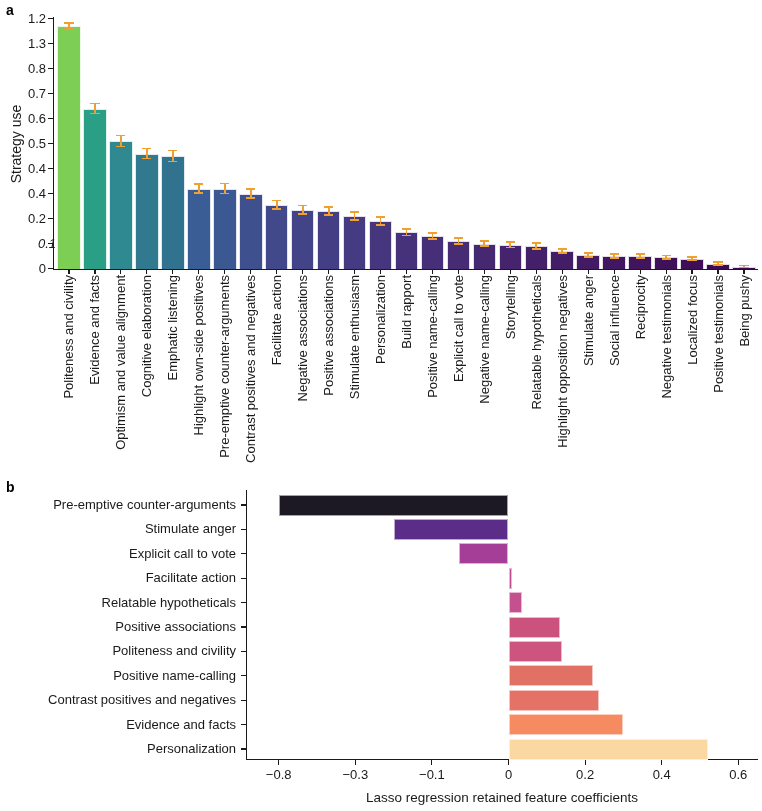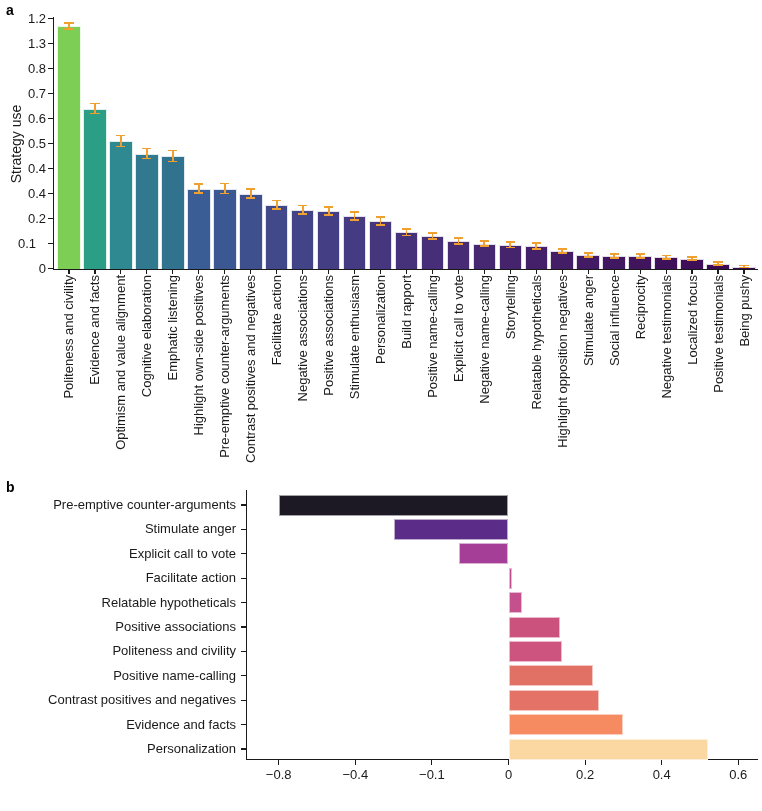--- a/index.html
+++ b/index.html
@@ -27,21 +27,21 @@
   <div class="panel-letter" style="left:6px;top:2px;">a</div>
 
   <div id="panel-a" class="abs" style="left:0;top:0;width:762px;height:480px;">
     <div class="axis-title ylabel-rot" style="left:-34px;top:136px;width:100px;">Strategy use</div>
     <div id="plot-a" class="abs" style="left:0;top:0;width:762px;height:480px;">
         <div class="spine" style="left: 53px; top: 17px; width: 1.4px; height: 252.5px;"></div>
         <div class="spine" style="left: 53px; top: 268.5px; width: 705px; height: 1.4px;"></div>
         <div class="tickmark" style="left: 47.5px; top: 267.8px; width: 6px; height: 1.4px;"></div>
         <div class="ytick-label" style="left: 10px; width: 36px; top: 261px;">0</div>
         <div class="tickmark" style="left: 47.5px; top: 242.8px; width: 6px; height: 1.4px;"></div>
-        <div class="ytick-label" style="left: 0; width: 36px; top: 236px;">0.1</div>
+        <div class="ytick-label" style="left: 20px; width: 36px; top: 236px; font-style: italic;">0.1</div>
         <div class="tickmark" style="left: 47.5px; top: 217.8px; width: 6px; height: 1.4px;"></div>
         <div class="ytick-label" style="left: 10px; width: 36px; top: 211px;">0.2</div>
         <div class="tickmark" style="left: 47.5px; top: 192.8px; width: 6px; height: 1.4px;"></div>
         <div class="ytick-label" style="left: 10px; width: 36px; top: 186px;">0.4</div>
         <div class="tickmark" style="left: 47.5px; top: 167.8px; width: 6px; height: 1.4px;"></div>
         <div class="ytick-label" style="left: 10px; width: 36px; top: 161px;">0.4</div>
         <div class="tickmark" style="left: 47.5px; top: 142.8px; width: 6px; height: 1.4px;"></div>
         <div class="ytick-label" style="left: 10px; width: 36px; top: 136px;">0.5</div>
         <div class="tickmark" style="left: 47.5px; top: 117.8px; width: 6px; height: 1.4px;"></div>
         <div class="ytick-label" style="left: 10px; width: 36px; top: 111px;">0.6</div>
@@ -253,26 +253,27 @@
         <div class="bar-h" style="left: 508.5px; top: 689.7px; width: 90.005px; height: 21px; background: rgb(228, 114, 103);"></div>
         <div class="cat-label-h" style="left: 0px; width: 236px; top: 716.6px;">Evidence and facts</div>
         <div class="tickmark" style="left: 241px; top: 723.9px; width: 5px; height: 1.4px;"></div>
         <div class="bar-h" style="left: 508.5px; top: 714.1px; width: 114.9px; height: 21px; background: rgb(246, 138, 97);"></div>
         <div class="cat-label-h" style="left: 0px; width: 236px; top: 741px;">Personalization</div>
         <div class="tickmark" style="left: 241px; top: 748.3px; width: 5px; height: 1.4px;"></div>
         <div class="bar-h" style="left: 508.5px; top: 738.5px; width: 199.16px; height: 21px; background: rgb(251, 215, 162);"></div>
         <div class="tickmark" style="left: 278.1px; top: 760.4px; width: 1.2px; height: 4.5px;"></div>
         <div class="xtick-label" style="left: 253.7px; width: 50px; top: 767px;">−0.8</div>
         <div class="tickmark" style="left: 354.7px; top: 760.4px; width: 1.2px; height: 4.5px;"></div>
-        <div class="xtick-label" style="left: 330.3px; width: 50px; top: 767px;">−0.4</div>
+        <div class="xtick-label" style="left: 330.3px; width: 50px; top: 767px;">−0.3</div>
         <div class="tickmark" style="left: 431.3px; top: 760.4px; width: 1.2px; height: 4.5px;"></div>
         <div class="xtick-label" style="left: 406.9px; width: 50px; top: 767px;">−0.1</div>
         <div class="tickmark" style="left: 507.9px; top: 760.4px; width: 1.2px; height: 4.5px;"></div>
         <div class="xtick-label" style="left: 483.5px; width: 50px; top: 767px;">0</div>
         <div class="tickmark" style="left: 584.5px; top: 760.4px; width: 1.2px; height: 4.5px;"></div>
         <div class="xtick-label" style="left: 560.1px; width: 50px; top: 767px;">0.2</div>
         <div class="tickmark" style="left: 661.1px; top: 760.4px; width: 1.2px; height: 4.5px;"></div>
         <div class="xtick-label" style="left: 636.7px; width: 50px; top: 767px;">0.4</div>
         <div class="tickmark" style="left: 737.7px; top: 760.4px; width: 1.2px; height: 4.5px;"></div>
         <div class="xtick-label" style="left: 713.3px; width: 50px; top: 767px;">0.6</div>
       </div>
+    <div class="axis-title" style="left:246px;top:790px;width:512px;font-size:13.5px;">Lasso regression retained feature coefficients</div>
   </div>
 </div>
 
 </body></html>

